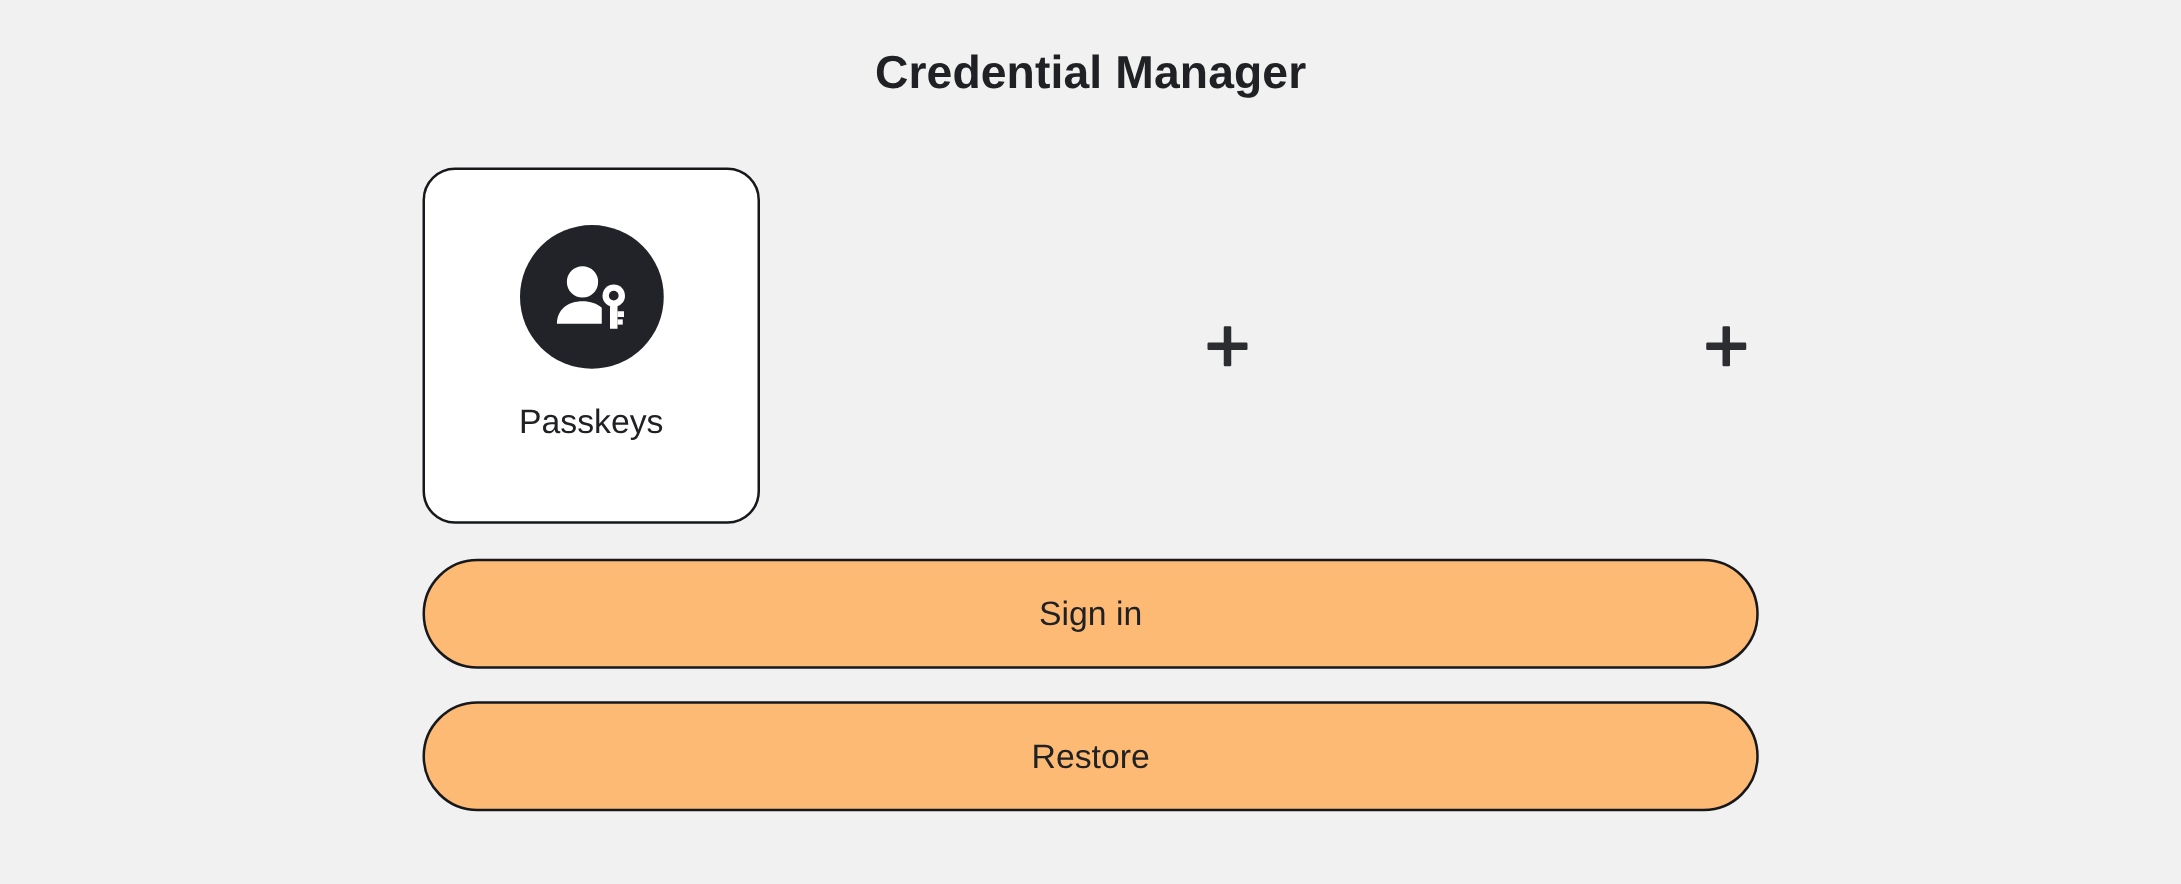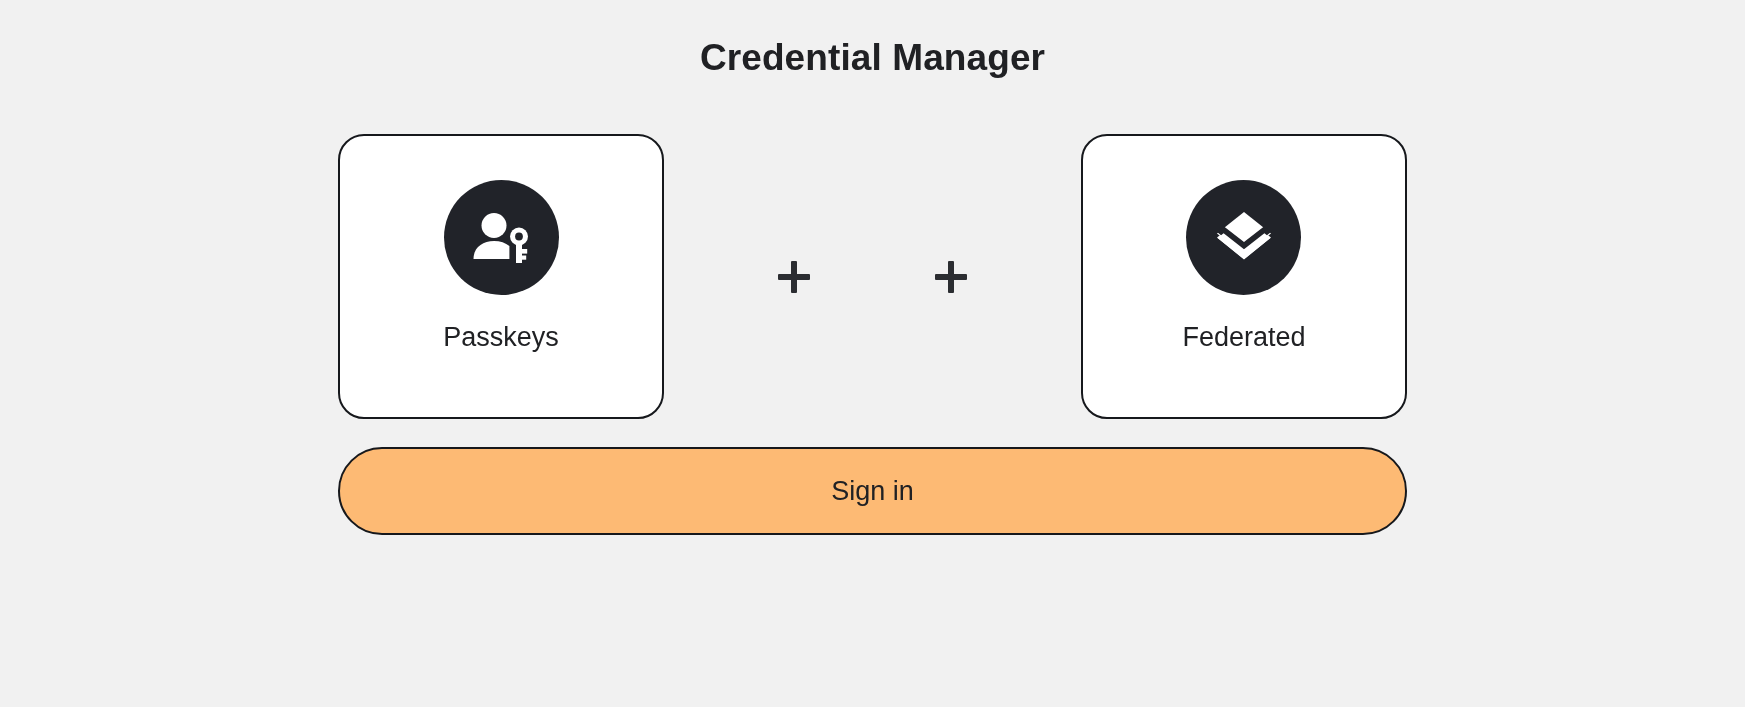--- a/index.html
+++ b/index.html
@@ -44,21 +44,21 @@
   
   .cred-row {
     display: flex;
     align-items: center;
     justify-content: space-between;
     width: 1069px;
     height: 287px;
   }
 
   .cred-card {
-    width: 326px;
+    width: 270px;
     height: 285px;
     box-sizing: border-box;
     background: #ffffff;
     border: 2.6px solid #16181c;
     border-radius: 26px;
     display: flex;
     flex-direction: column;
     align-items: center;
     justify-content: flex-start;
     padding-top: 44px;
@@ -159,31 +159,21 @@
           </svg>
         </div>
         <div class="cred-label">Passkeys</div>
       </div>
 
       <div class="plus-sep">+</div>
 
 
       <div class="plus-sep">+</div>
 
-      <div class="cred-card">
-        <div class="cred-icon">
-          <svg width="68" height="68" viewBox="0 0 68 68" aria-hidden="true">
-            <path d="M34 8 L61 29.5 L34 51 L7 29.5 Z" fill="#ffffff"></path>
-            <path d="M34 44.5 L13.5 28.5 L7 33.6 L34 55.5 L61 33.6 L54.5 28.5 Z" fill="#ffffff"></path>
-            <path d="M34 38 L14 22.5 L7 28 L34 49.5 L61 28 L54 22.5 Z" fill="#212329"></path>
-            <path d="M34 45.2 L13.6 29.2 L7.6 34 L34 55 L60.4 34 L54.4 29.2 Z" fill="#ffffff"></path>
-          </svg>
-        </div>
-        <div class="cred-label">Federated</div>
-      </div>
 
     </div>
 
     <button class="action-btn btn-signin">Sign in</button>
 
+    <button class="action-btn btn-restore">Restore</button>
 
   </div>
 </div>
 
 </body></html>

